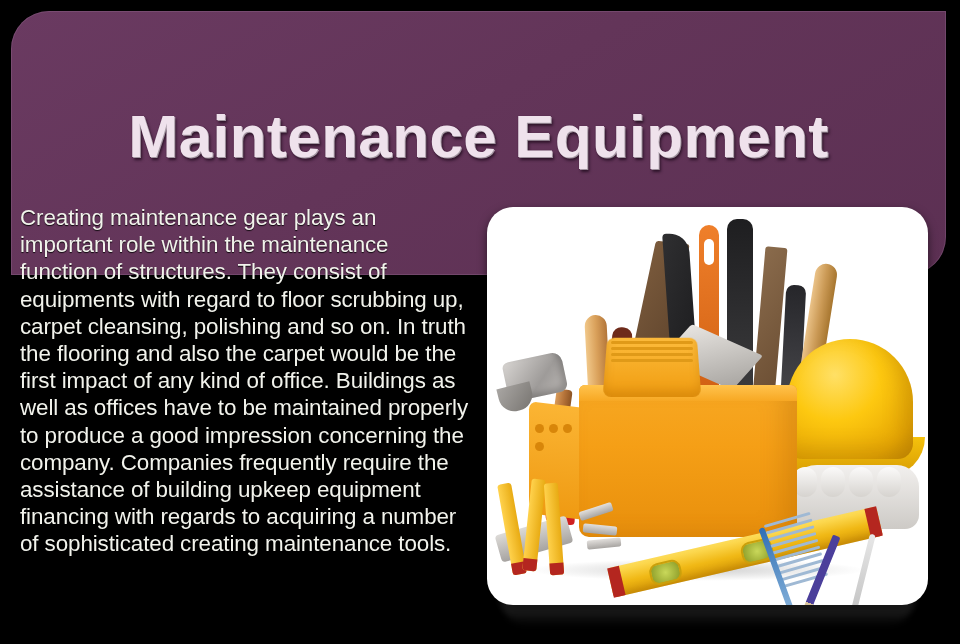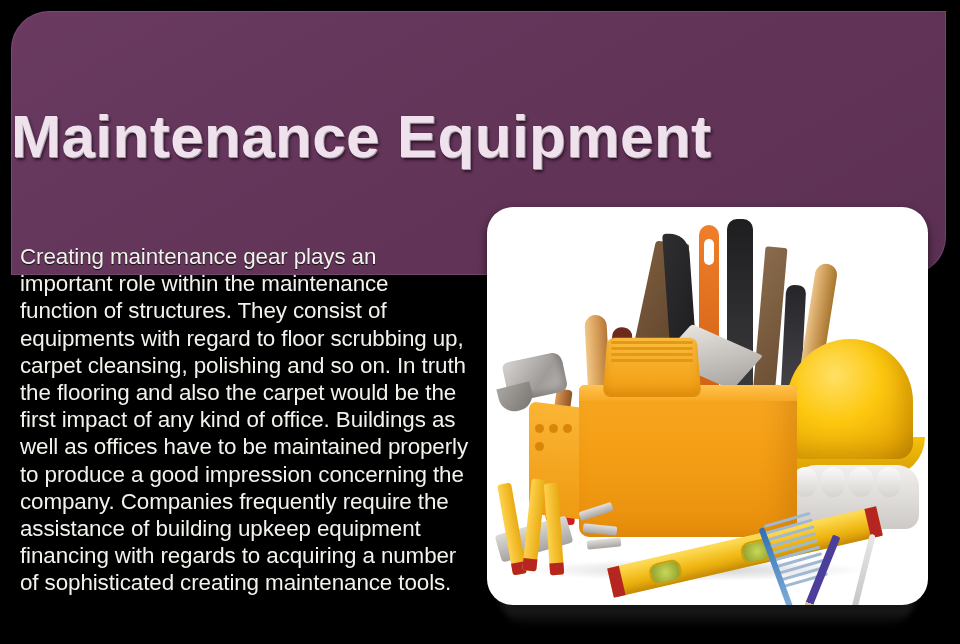--- a/index.html
+++ b/index.html
@@ -35,20 +35,21 @@
     border-top-right-radius: 0px;
     border-bottom-left-radius: 0px;
     box-shadow: 0 0 0 1px rgba(150,110,145,0.35) inset;
   }
 
   #slide-title {
     position: absolute;
     left: 0;
     right: 0;
     top: 96px;
+    text-align: center;
     font-size: 60px;
     line-height: 1.0;
     font-weight: bold;
     letter-spacing: 0.5px;
     color: #efe2ec;
     text-shadow:
        1px 1px 0 rgba(255,255,255,0.55),
        2px 3px 3px rgba(30,10,28,0.80),
        0 0 1px rgba(60,25,55,0.9);
     white-space: nowrap;
@@ -62,21 +63,20 @@
     top: 204px;
     width: 452px;
     font-size: 22.4px;
     line-height: 27.2px;
     color: #f2f3ec;
     font-family: "Liberation Sans", sans-serif;
     font-weight: 400;
     letter-spacing: -0.1px;
     text-shadow: 0 1px 1px rgba(0,0,0,0.85);
     z-index: 5;
-    margin-top: 39px;
   }
 
   
   #photo-card {
     position: absolute;
     left: 487px;
     top: 207px;
     width: 441px;
     height: 398px;
     background: #ffffff;

